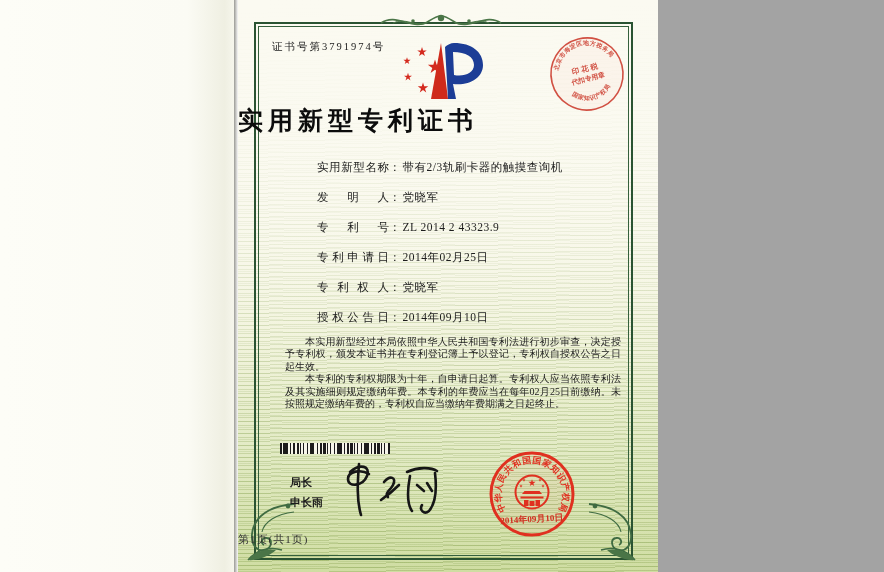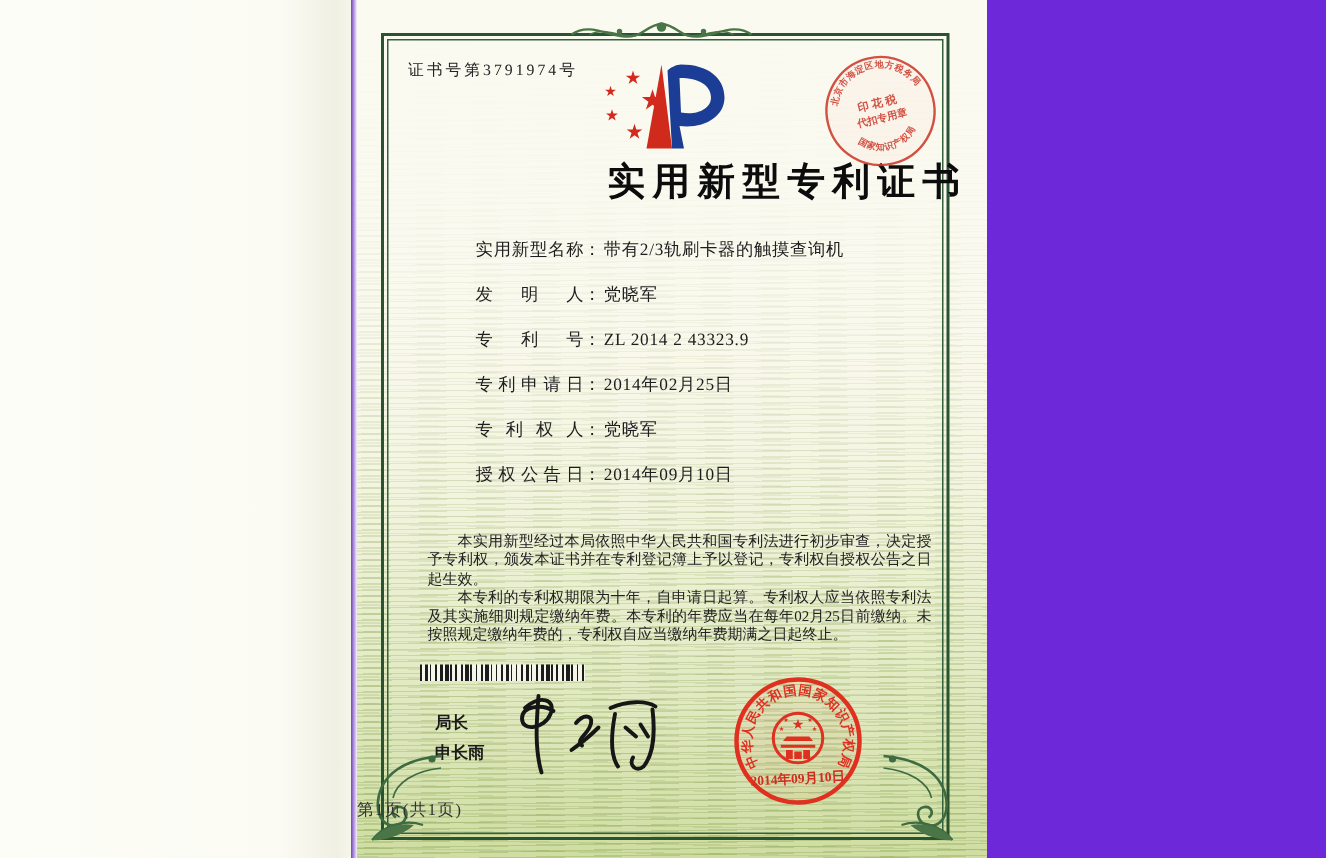--- a/index.html
+++ b/index.html
@@ -1,18 +1,18 @@
 <!DOCTYPE html>
 <html><head>
 <meta charset="utf-8">
 <style>
   html,body{margin:0;padding:0;background:#e9e9e2;}
   .stage{
     position:relative;width:884px;height:572px;overflow:hidden;
-    background:#6d28d9;
+    background:#a3a3a3;
     font-family:"Liberation Serif","DejaVu Serif",serif;
     color:#1d1d1d;
   }
   .left-page{position:absolute;left:0;top:0;width:234px;height:572px;
     background:linear-gradient(90deg,#fdfdf7 0%,#fbfbf4 80%,#efefe2 96%,#f6f6ec 100%);}
   .fold{position:absolute;left:234px;top:0;width:9px;height:572px;
     background:linear-gradient(90deg,rgba(130,130,110,.28) 0,rgba(255,255,255,.95) 45%,rgba(150,150,130,.16) 80%,rgba(150,150,130,0) 100%);}
   .paper{position:absolute;left:238px;top:0;width:420px;height:572px;
     background:linear-gradient(180deg,#fcfbf1 0%,#f7f6e6 35%,#edf0d2 58%,#e0e9c0 78%,#cfdda2 100%);}
   .pattern{position:absolute;inset:0;pointer-events:none;
@@ -23,28 +23,28 @@
     background:linear-gradient(180deg,#fbfaf1 0%,rgba(251,250,241,.92) 22%,rgba(251,250,241,.55) 48%,rgba(251,250,241,.15) 72%,rgba(251,250,241,0) 100%);}
   .frame{position:absolute;left:16px;top:22px;width:375px;height:534px;
     border:2px solid #2a5332;}
   .frame::after{content:"";position:absolute;inset:2px;border:1px solid #35603c;}
   .top-ornament{position:absolute;left:137px;top:8px;width:132px;height:28px;}
   .corner{position:absolute;width:52px;height:64px;}
   .corner-left{left:6px;top:498px;}
   .corner-right{left:349px;top:498px;transform:scaleX(-1);}
   .cert-no{position:absolute;left:34px;top:40px;font-size:10.5px;letter-spacing:2px;color:#222;}
   .logo{position:absolute;left:157px;top:42px;width:92px;height:62px;}
-  .title{position:absolute;left:0;top:104px;width:407px;text-align:right;
+  .title{position:absolute;left:0;top:104px;width:407px;text-align:left;
     font-size:25px;font-weight:700;letter-spacing:5px;color:#0c0c0c;}
   .fields{position:absolute;left:47px;top:160px;}
   .frow{height:14px;line-height:14px;margin-bottom:16px;font-size:11.5px;white-space:nowrap;margin-left:32px;}
   .flabel{display:inline-block;width:72px;text-align:justify;text-align-last:justify;}
   .fcolon{display:inline-block;margin-right:2px;}
   .fvalue{letter-spacing:.5px;}
-  .paras{position:absolute;left:47px;top:336px;width:336px;margin-top:20px;}
+  .paras{position:absolute;left:47px;top:336px;width:336px;}
   .paras p{margin:0;font-size:10px;line-height:12.4px;text-align:justify;text-indent:2em;color:#222;}
   .barcode{position:absolute;left:42px;top:443px;width:110px;height:11px;
     background:repeating-linear-gradient(90deg,
       #1c1c1c 0 1.5px,#f6f5ea 1.5px 3px,
       #1c1c1c 3px 5.5px,#f6f5ea 5.5px 6.5px,
       #1c1c1c 6.5px 7.5px,#f6f5ea 7.5px 10px,
       #1c1c1c 10px 11px,#f6f5ea 11px 13.5px);}
   .signer{position:absolute;left:52px;top:472px;
     font-family:"Liberation Sans","DejaVu Sans",sans-serif;font-weight:700;font-size:11px;color:#1a1a1a;}
   .signer div{height:20px;line-height:20px;}

